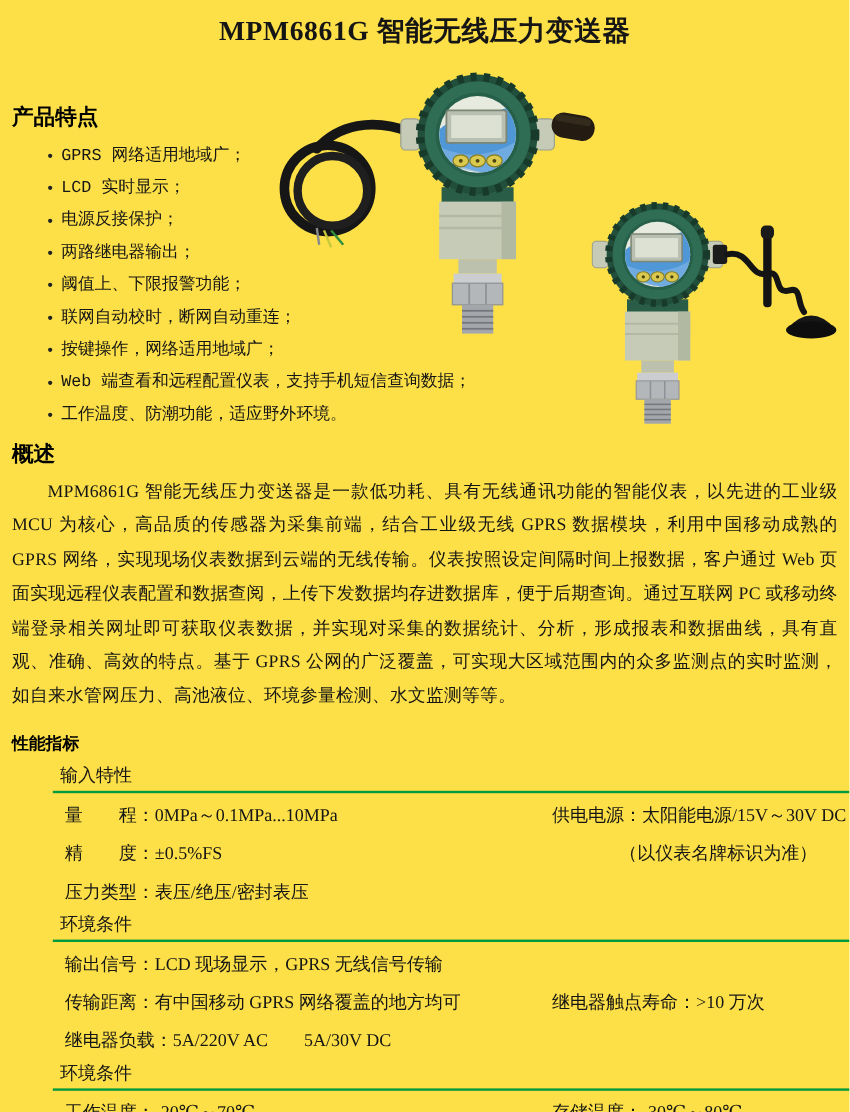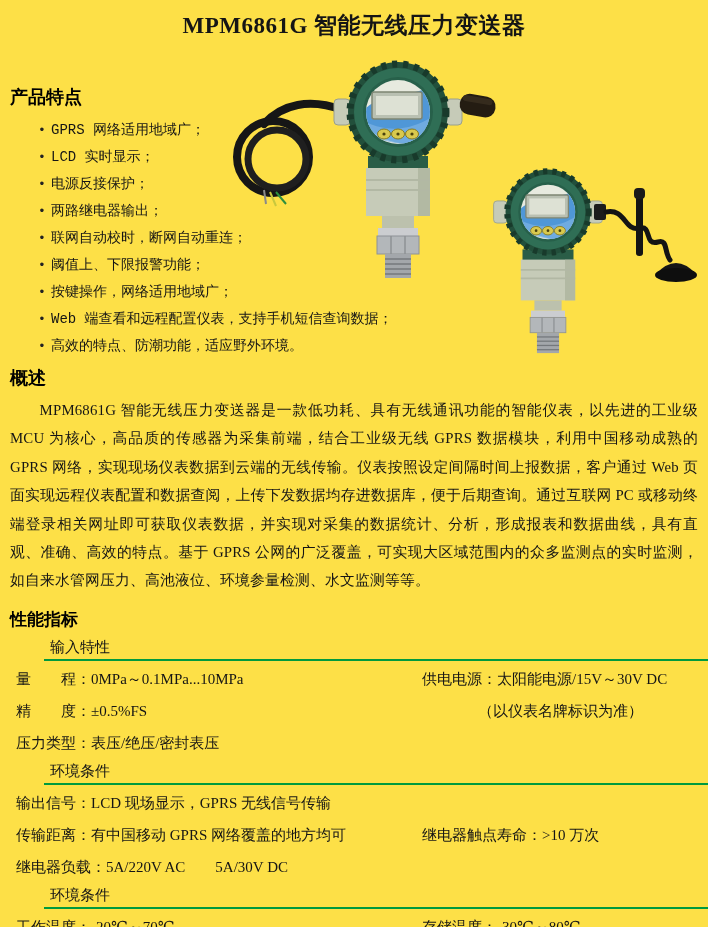--- a/index.html
+++ b/index.html
@@ -30,29 +30,29 @@
   
   .photos { position:absolute; top:50px; left:225px; width:483px; height:330px; z-index:1; }
   
   .overview { margin-top:8px; padding:0 10px; position:relative; z-index:2; }
   .overview p {
     margin:7px 0 0 0; font-size:14.8px; line-height:28.4px;
     text-align:justify; text-indent:2em; letter-spacing:0.2px;
   }
   
   .specs { margin-top:14px; }
-  .specs > .section-heading { padding-left:10px; font-size:17px; }
+  .specs > .section-heading { padding-left:10px; font-size:14px; }
   .spec-section { margin-top:8px; }
   .spec-section.tight { margin-top:2px; }
   .spec-title {
     font-size:15px; padding:0 0 3px 6px;
     border-bottom:2.5px solid #009a3e; line-height:18px;margin-left:44px;
   }
   .spec-rows { padding-top:3px; }
-  .spec-row { display:flex; font-size:15px; height:32px; align-items:center; padding-left:16px; }
+  .spec-row { display:flex; font-size:15px; height:32px; align-items:center; padding-left:54px; }
   .spec-left { width:406px; flex:0 0 406px; white-space:nowrap; }
   .spec-right { flex:1; white-space:nowrap; }
   .spec-right.indent { padding-left:56px; }
 </style>
 </head>
 <body>
 
 <div class="page">
 
   <h1 class="doc-title">MPM6861G 智能无线压力变送器</h1>
@@ -136,25 +136,25 @@
     </svg>
   </div>
 
   <div class="features">
     <div class="section-heading">产品特点</div>
     <ul>
       <li>GPRS 网络适用地域广；</li>
       <li>LCD 实时显示；</li>
       <li>电源反接保护；</li>
       <li>两路继电器输出；</li>
+      <li>阈值上、下限报警功能；</li>
       <li>联网自动校时，断网自动重连；</li>
-      <li>阈值上、下限报警功能；</li>
       <li>按键操作，网络适用地域广；</li>
       <li>Web 端查看和远程配置仪表，支持手机短信查询数据；</li>
-      <li>高效的特点、防潮功能，适应野外环境。</li>
+      <li>工作温度、防潮功能，适应野外环境。</li>
     </ul>
   </div>
 
   <div class="overview">
     <div class="section-heading">概述</div>
     <p>MPM6861G 智能无线压力变送器是一款低功耗、具有无线通讯功能的智能仪表，以先进的工业级 MCU 为核心，高品质的传感器为采集前端，结合工业级无线 GPRS 数据模块，利用中国移动成熟的 GPRS 网络，实现现场仪表数据到云端的无线传输。仪表按照设定间隔时间上报数据，客户通过 Web 页面实现远程仪表配置和数据查阅，上传下发数据均存进数据库，便于后期查询。通过互联网 PC 或移动终端登录相关网址即可获取仪表数据，并实现对采集的数据统计、分析，形成报表和数据曲线，具有直观、准确、高效的特点。基于 GPRS 公网的广泛覆盖，可实现大区域范围内的众多监测点的实时监测，如自来水管网压力、高池液位、环境参量检测、水文监测等等。</p>
   </div>
 
   <div class="specs">
     <div class="section-heading">性能指标</div>

